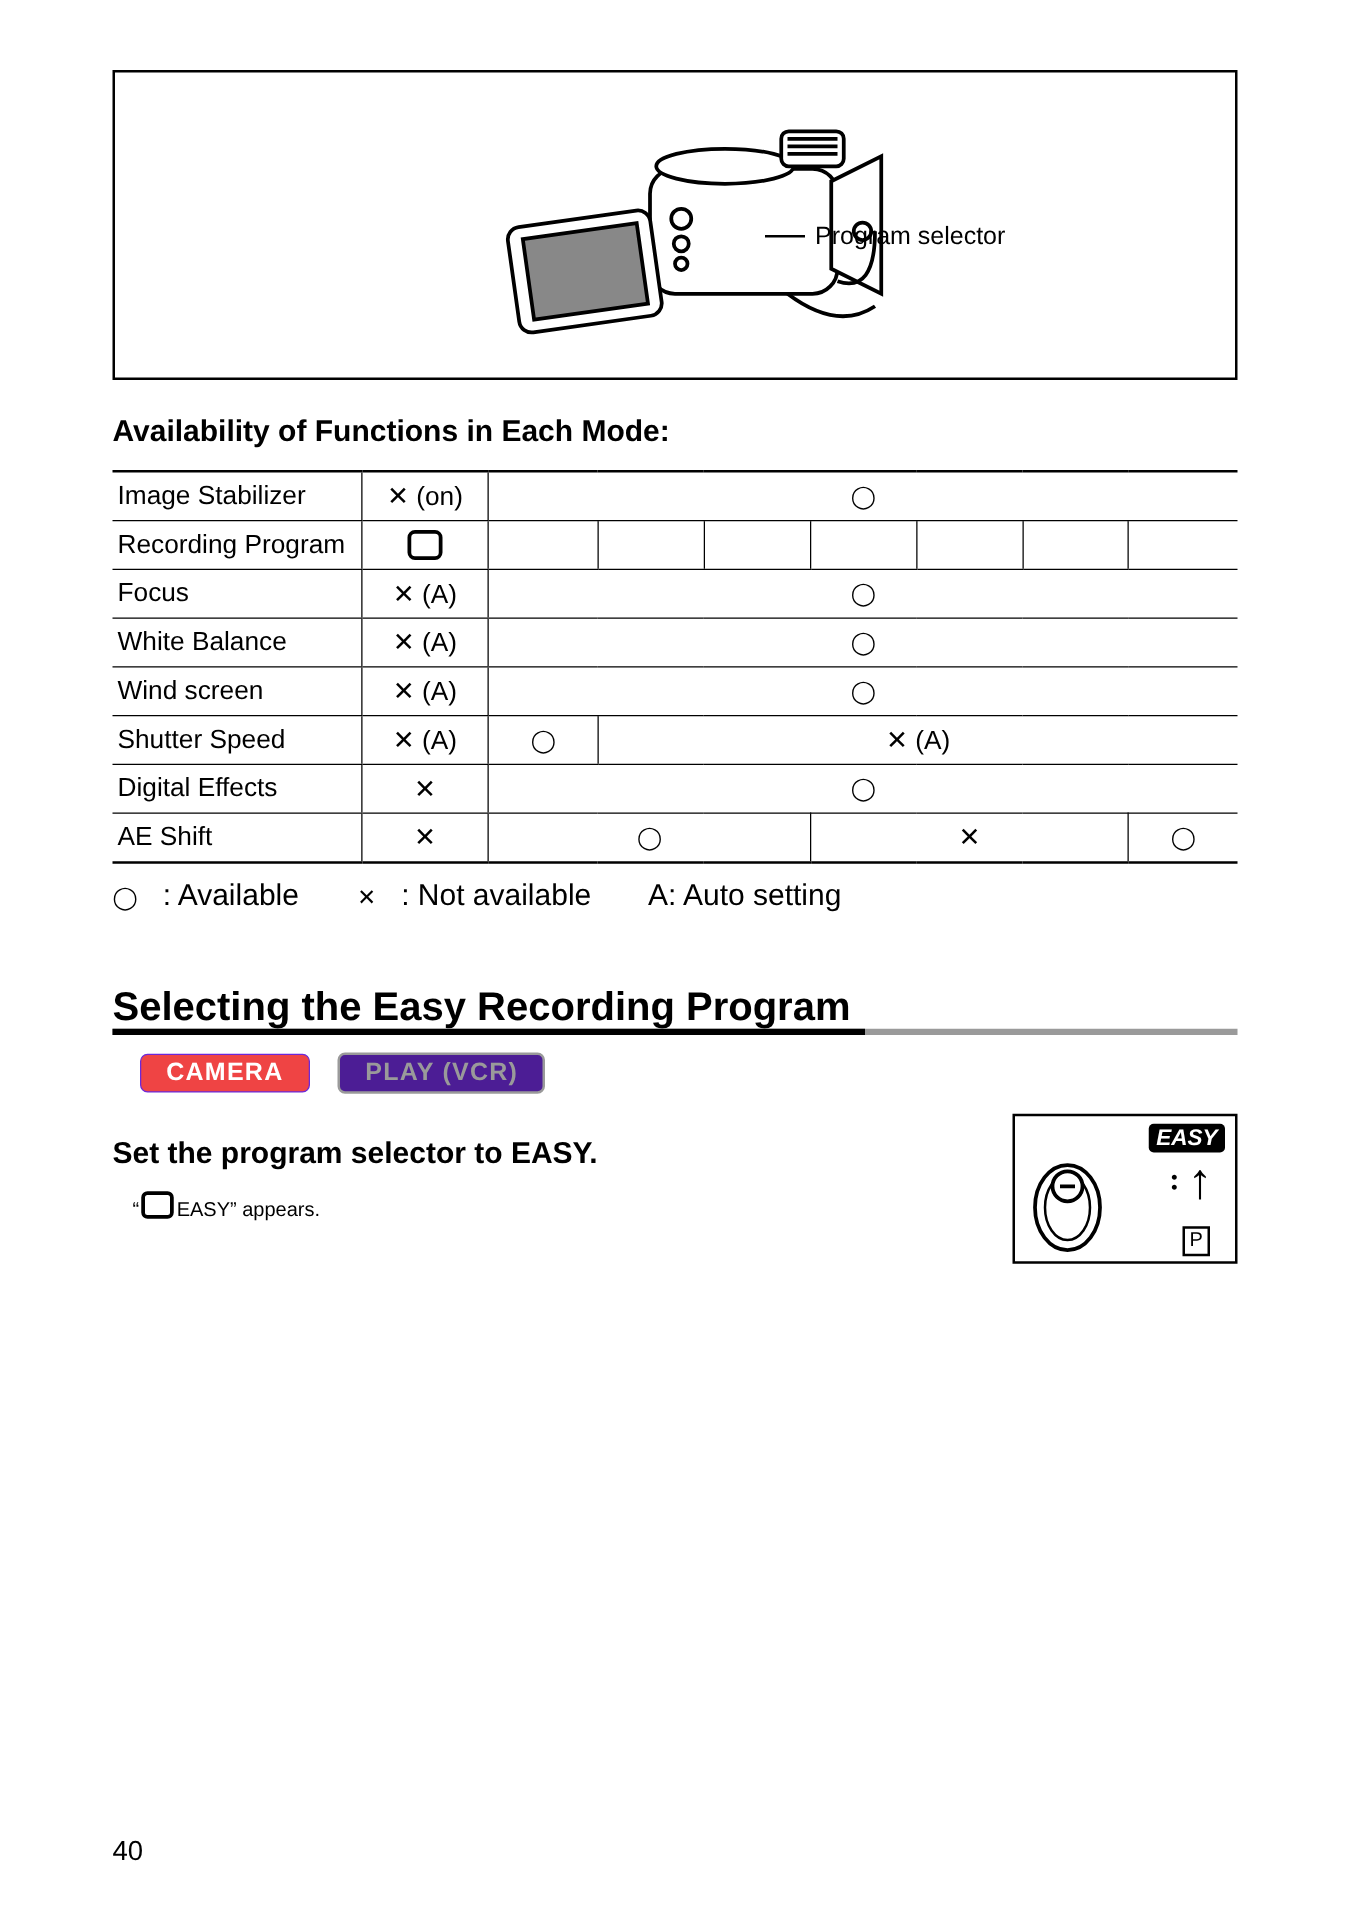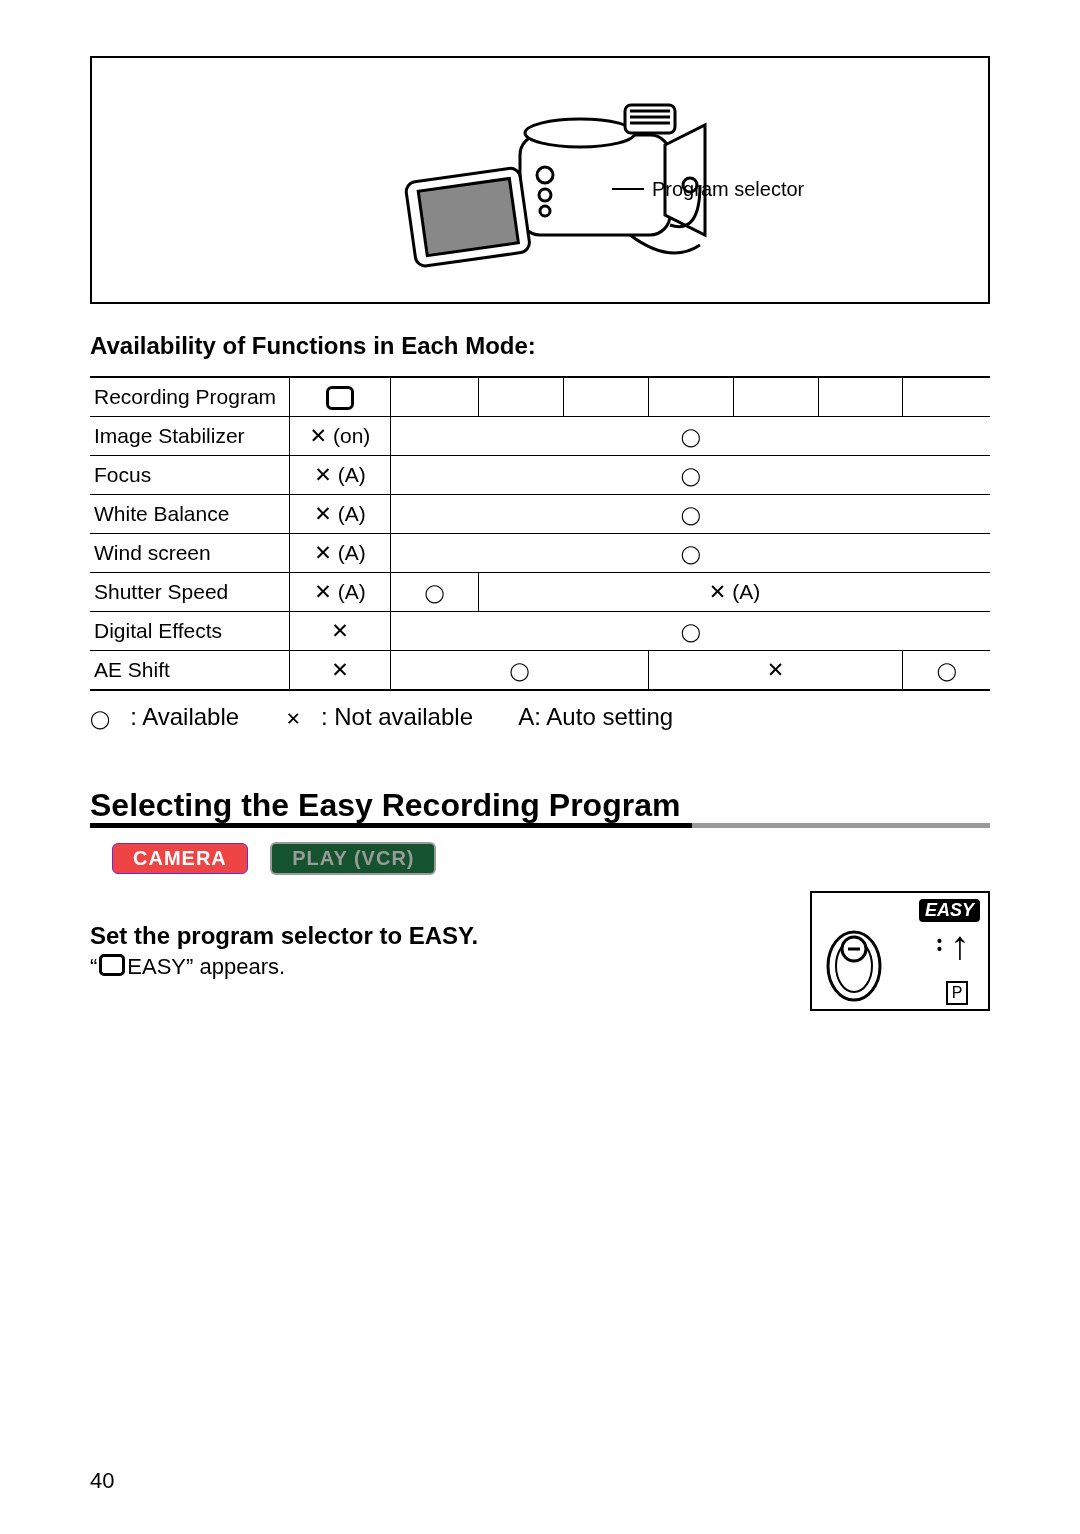--- a/index.html
+++ b/index.html
@@ -130,38 +130,38 @@
     border-radius: 6px;
     margin-right: 18px;
     letter-spacing: 1px;
   }
   .mode-active {
     background: #ef4444;
     color: #fff;
     border: 1px solid #6d28d9;
   }
   .mode-inactive {
-    background: #14532d;
+    background: #4c1d95;
     color: #9a9a9a;
     border: 2px solid #9a9a9a;
   }
   
   .instruction-row {
     display: flex;
     justify-content: space-between;
     align-items: center;
   }
   .instruction-text .step {
     font-weight: bold;
     font-size: 24px;
     margin: 0 0 4px 0;
   }
   .instruction-text .note {
-    font-size: 22px;
-    margin: 0;
+    font-size: 16px;
+    margin: 16px;
   }
   .note .sym-rect-inline {
     display: inline-block;
     width: 20px; height: 16px;
     border: 3px solid #000;
     border-radius: 5px;
     vertical-align: -2px;
     margin: 0 2px;
   }
   
@@ -259,35 +259,35 @@
     <div class="pointer-line"></div>
     <div class="pointer-label">Program selector</div>
   </div>
 
   <p class="subheading">Availability of Functions in Each Mode:</p>
 
   <table class="func">
 
     <tbody>
         <tr>
+      <td class="label">Image Stabilizer</td>
+      <td class="c">✕ (on)</td>
+      <td class="c" colspan="7"><span class="sym-o"></span></td>
+    </tr>
+
+    <tr>
       <td class="label">Recording Program</td>
       <td class="c" style="width:92px"><span class="sym-rect"></span></td>
       <td class="c" style="width:78px"></td>
       <td class="c" style="width:78px"></td>
       <td class="c" style="width:78px"></td>
       <td class="c" style="width:78px"></td>
       <td class="c" style="width:78px"></td>
       <td class="c" style="width:78px"></td>
       <td class="c" style="width:78px"></td>
-    </tr>
-
-    <tr>
-      <td class="label">Image Stabilizer</td>
-      <td class="c">✕ (on)</td>
-      <td class="c" colspan="7"><span class="sym-o"></span></td>
     </tr>
 
     <tr>
       <td class="label">Focus</td>
       <td class="c">✕ (A)</td>
       <td class="c" colspan="7"><span class="sym-o"></span></td>
     </tr>
 
     <tr>
       <td class="label">White Balance</td>

